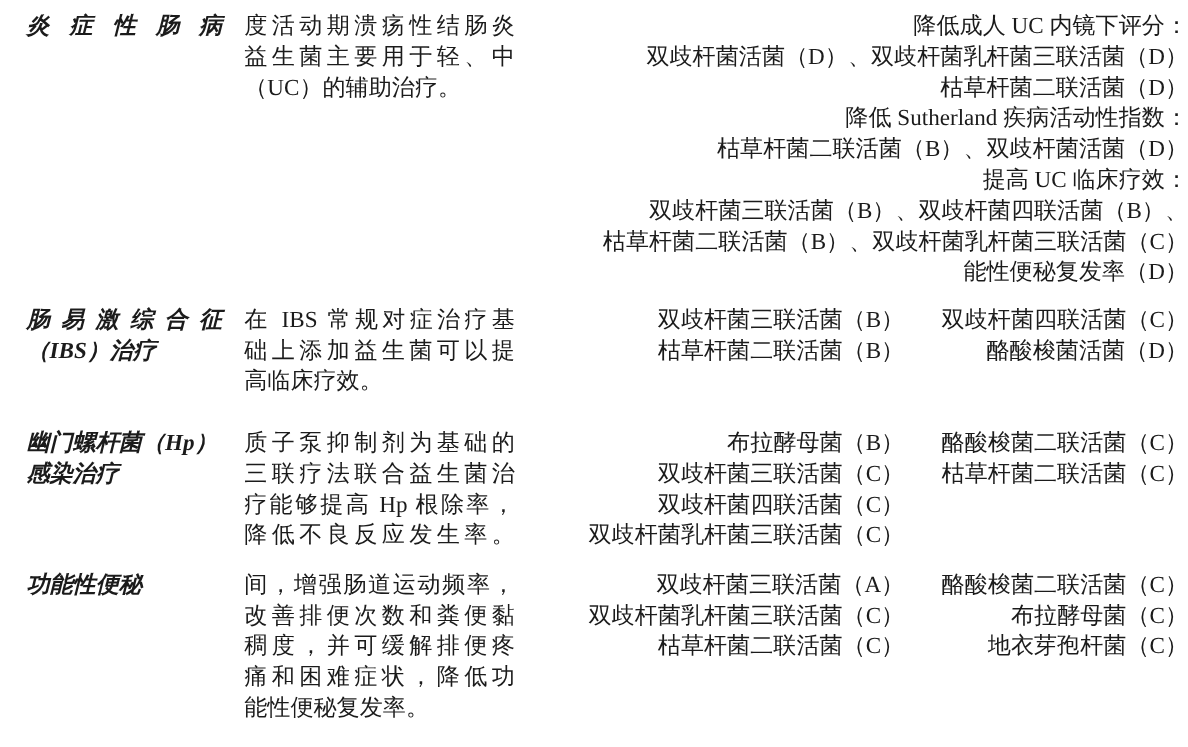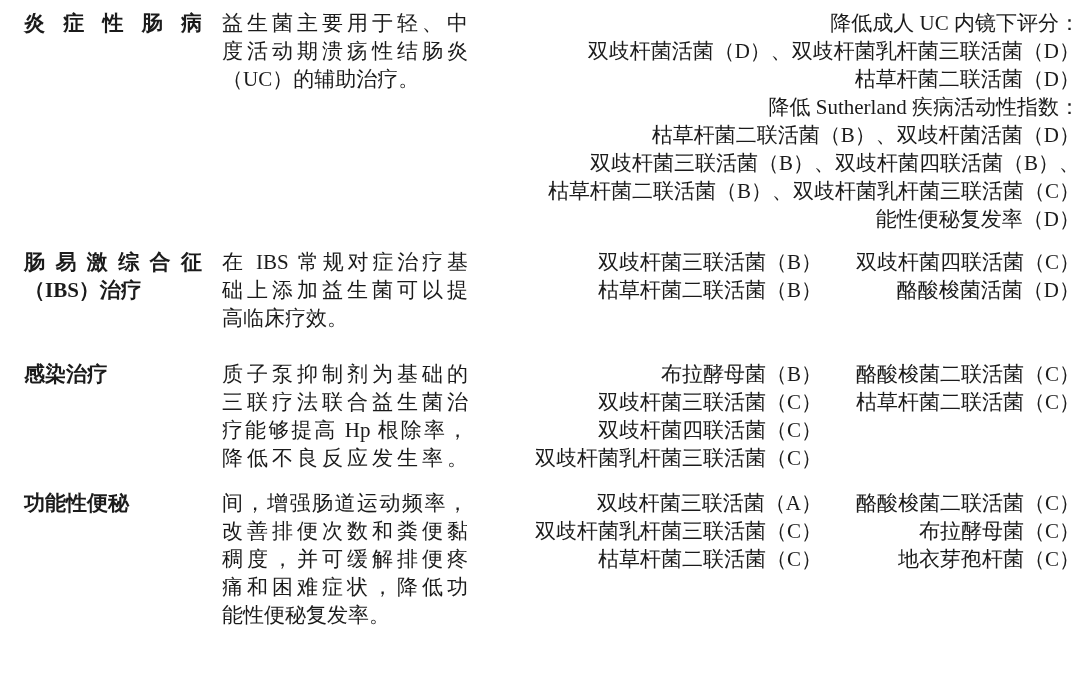--- a/index.html
+++ b/index.html
@@ -15,47 +15,48 @@
   }
   .doc { padding: 9px 0 0 24px; }
   .row {
     display: grid;
     grid-template-columns: 198px 263px 337px 1fr;
     align-items: start;
   }
   .gap-a { margin-bottom: 15px; }
   .gap-b { margin-bottom: 28px; }
   .gap-c { margin-bottom: 17px; }
-  .c1 { padding-right: 20px; font-weight: 700; }
+  .c1 { padding-right: 20px; font-weight: 700; font-style: italic; }
   .c2 { width: 246px; }
   .line { min-height: 28px; }
   .j { text-align: justify; text-align-last: justify; }
   .c3 .line, .c4 .line, .cfull .line { white-space: nowrap; text-align: right; }
   .cfull { grid-column: 3 / 5; }
 </style>
 </head>
 <body>
 
 <div class="doc">
 
   <div class="row gap-a">
     <div class="c1">
       <div class="line j">炎症性肠病</div>
     </div>
     <div class="c2">
+      <div class="line j">度活动期溃疡性结肠炎</div>
       <div class="line j">益生菌主要用于轻、中</div>
-      <div class="line j">度活动期溃疡性结肠炎</div>
       <div class="line">（UC）的辅助治疗。</div>
     </div>
     <div class="cfull">
       <div class="line">降低成人 UC 内镜下评分：</div>
       <div class="line">双歧杆菌活菌（D）、双歧杆菌乳杆菌三联活菌（D）</div>
       <div class="line">枯草杆菌二联活菌（D）</div>
       <div class="line">降低 Sutherland 疾病活动性指数：</div>
       <div class="line">枯草杆菌二联活菌（B）、双歧杆菌活菌（D）</div>
+      <div class="line">提高 UC 临床疗效：</div>
       <div class="line">双歧杆菌三联活菌（B）、双歧杆菌四联活菌（B）、</div>
       <div class="line">枯草杆菌二联活菌（B）、双歧杆菌乳杆菌三联活菌（C）</div>
       <div class="line">能性便秘复发率（D）</div>
     </div>
   </div>
 
   <div class="row gap-b">
     <div class="c1">
       <div class="line j">肠易激综合征</div>
       <div class="line">（IBS）治疗</div>
@@ -70,20 +71,21 @@
       <div class="line">枯草杆菌二联活菌（B）</div>
     </div>
     <div class="c4">
       <div class="line">双歧杆菌四联活菌（C）</div>
       <div class="line">酪酸梭菌活菌（D）</div>
     </div>
   </div>
 
   <div class="row gap-c">
     <div class="c1">
+      <div class="line">幽门螺杆菌（Hp）</div>
       <div class="line">感染治疗</div>
     </div>
     <div class="c2">
       <div class="line j">质子泵抑制剂为基础的</div>
       <div class="line j">三联疗法联合益生菌治</div>
       <div class="line j">疗能够提高 Hp 根除率，</div>
       <div class="line j">降低不良反应发生率。</div>
     </div>
     <div class="c3">
       <div class="line">布拉酵母菌（B）</div>

